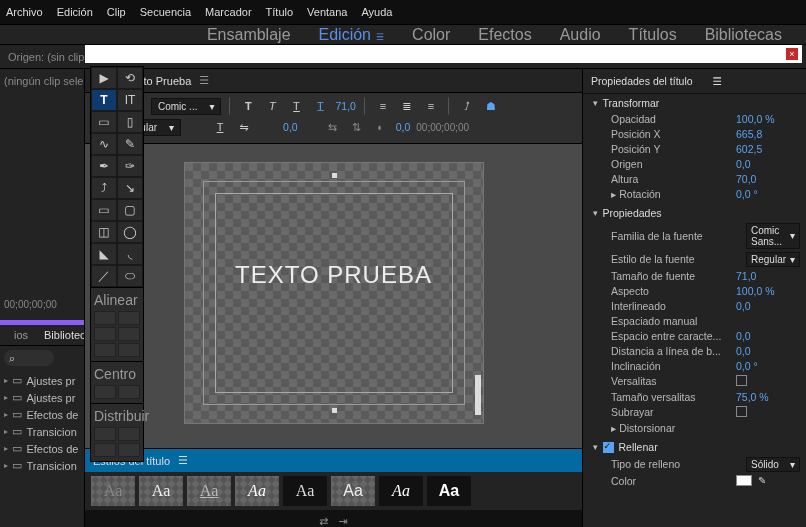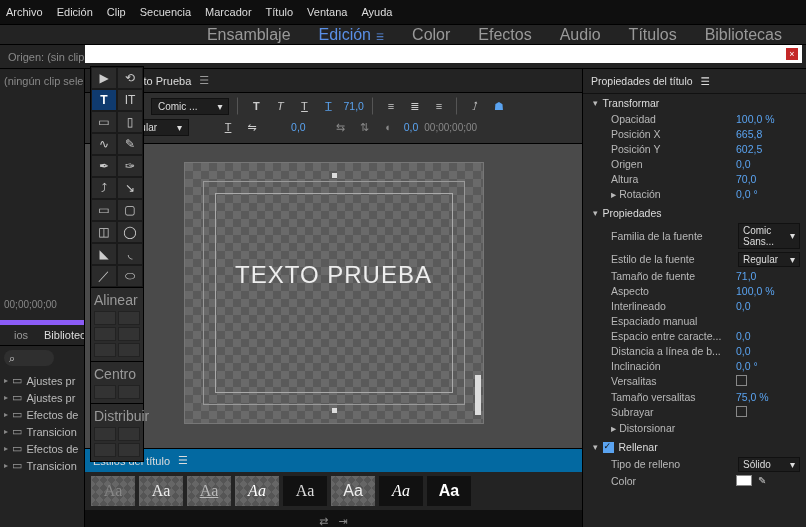--- a/index.html
+++ b/index.html
@@ -45,21 +45,21 @@
   .toolsec .lbl{color:#999;font-size:14px;margin-bottom:3px}
   .minigrid{display:grid;grid-template-columns:1fr 1fr;gap:2px}
   .minigrid .c{height:14px;background:#333;border:1px solid #222}
   
   .titlehdr{background:#232323;color:#ddd;padding:5px 8px;border-bottom:1px solid #000;display:flex;align-items:center;gap:8px}
   .titlehdr .menu{color:#999}
   .toolbar{background:#2f2f2f;padding:4px 6px;border-bottom:1px solid #000}
   .tbrow{display:flex;align-items:center;gap:6px;margin-bottom:3px;flex-wrap:nowrap}
   .tb-ic{width:18px;height:18px;display:inline-flex;align-items:center;justify-content:center;color:#ccc;font-size:11px;border:1px solid transparent}
   .tb-ic.sep{border-left:1px solid #555;width:1px;margin:0 2px}
-  .tb-sel{background:#1e1e1e;color:#ddd;padding:2px 6px;font-size:10px;border:1px solid #111;display:inline-flex;align-items:center;gap:20px}
+  .tb-sel{background:#1e1e1e;color:#ddd;padding:2px 6px;font-size:10px;border:1px solid #111;display:inline-flex;align-items:center;gap:12px}
   .tb-num{color:#5aa3f0;font-size:10.5px}
   .canvaswrap{flex:1;display:flex;justify-content:center;align-items:flex-start;padding:18px 0 6px;background:#4a4a4a;position:relative;overflow:hidden}
   .canvas{width:300px;height:262px;position:relative;
     background-image:linear-gradient(45deg,#5a5a5a 25%,transparent 25%),linear-gradient(-45deg,#5a5a5a 25%,transparent 25%),linear-gradient(45deg,transparent 75%,#5a5a5a 75%),linear-gradient(-45deg,transparent 75%,#5a5a5a 75%);
     background-size:16px 16px;background-position:0 0,0 8px,8px -8px,-8px 0;background-color:#6a6a6a;border:1px solid #777}
   .safe{position:absolute;inset:18px;border:1px solid #999}
   .safe2{position:absolute;inset:30px;border:1px solid #aaa}
   .sampletext{position:absolute;left:0;right:0;top:98px;text-align:center;color:#eee;font-family:Liberation Sans, sans-serif;font-size:24px;letter-spacing:1px}
   .handle{position:absolute;width:5px;height:5px;background:#ddd}
   .sbar{position:absolute;right:2px;bottom:8px;width:6px;height:40px;background:#ddd}
@@ -68,28 +68,28 @@
   .stylestrip{background:#232323;display:flex;gap:4px;padding:4px 6px;overflow:hidden}
   .swatch{width:44px;height:30px;background:#555;
     background-image:linear-gradient(45deg,#666 25%,transparent 25%),linear-gradient(-45deg,#666 25%,transparent 25%),linear-gradient(45deg,transparent 75%,#666 75%),linear-gradient(-45deg,transparent 75%,#666 75%);
     background-size:8px 8px;display:flex;align-items:center;justify-content:center;font-family:Georgia,serif;font-size:16px}
   .swatch.dark{background:#111;background-image:none}
   .s1{color:#888}.s2{color:#eee}.s3{color:#bbb;text-decoration:underline}.s4{color:#fff;font-style:italic}
   .s5{color:#ddd}.s6{color:#eee;font-family:sans-serif}.s7{color:#fff;font-style:italic}.s8{color:#fff;font-weight:bold;font-family:sans-serif}
   .btmgap{height:22px;background:#111;display:flex;justify-content:center;align-items:center;gap:10px}
   .btmgap .ic{color:#888;font-size:11px}
   
-  .propshdr{padding:6px 8px;color:#ddd;border-bottom:1px solid #111;display:flex;align-items:center;gap:8px}
+  .propshdr{padding:6px 8px;color:#ddd;border-bottom:1px solid #111;display:flex;align-items:center;gap:20px}
   .section{padding:3px 0 3px 10px}
   .section .sh{color:#ddd;display:flex;align-items:center;gap:5px;margin-bottom:2px}
   .section .sh .chv{color:#bbb;font-size:9px}
   .prow{display:flex;align-items:center;padding:1.5px 6px 1.5px 18px}
   .prow .pl{flex:1;color:#b8b8b8;white-space:nowrap;overflow:hidden;text-overflow:ellipsis}
   .prow .pv{color:#5aa3f0;width:64px;text-align:left}
-  .prow .sel{background:#1e1e1e;color:#ddd;padding:1px 4px;font-size:10px;border:1px solid #111;display:inline-flex;align-items:center;gap:3px;width:62px;justify-content:space-between}
+  .prow .sel{background:#1e1e1e;color:#ddd;padding:1px 4px;font-size:10px;border:1px solid #111;display:inline-flex;align-items:center;gap:3px;width:54px;justify-content:space-between}
   .chk{width:11px;height:11px;border:1px solid #888;display:inline-block}
   .chk.on{background:#5aa3f0;border-color:#5aa3f0;position:relative}
   .chk.on::after{content:"✓";position:absolute;left:0;top:-2px;color:#111;font-size:9px}
   .colrow{display:flex;align-items:center;gap:6px}
   .colrow .sw{width:16px;height:11px;background:#fff;border:1px solid #888}
   .colrow .eyedrop{color:#ccc;font-size:10px}
 </style>
 </head>
 <body>
 

